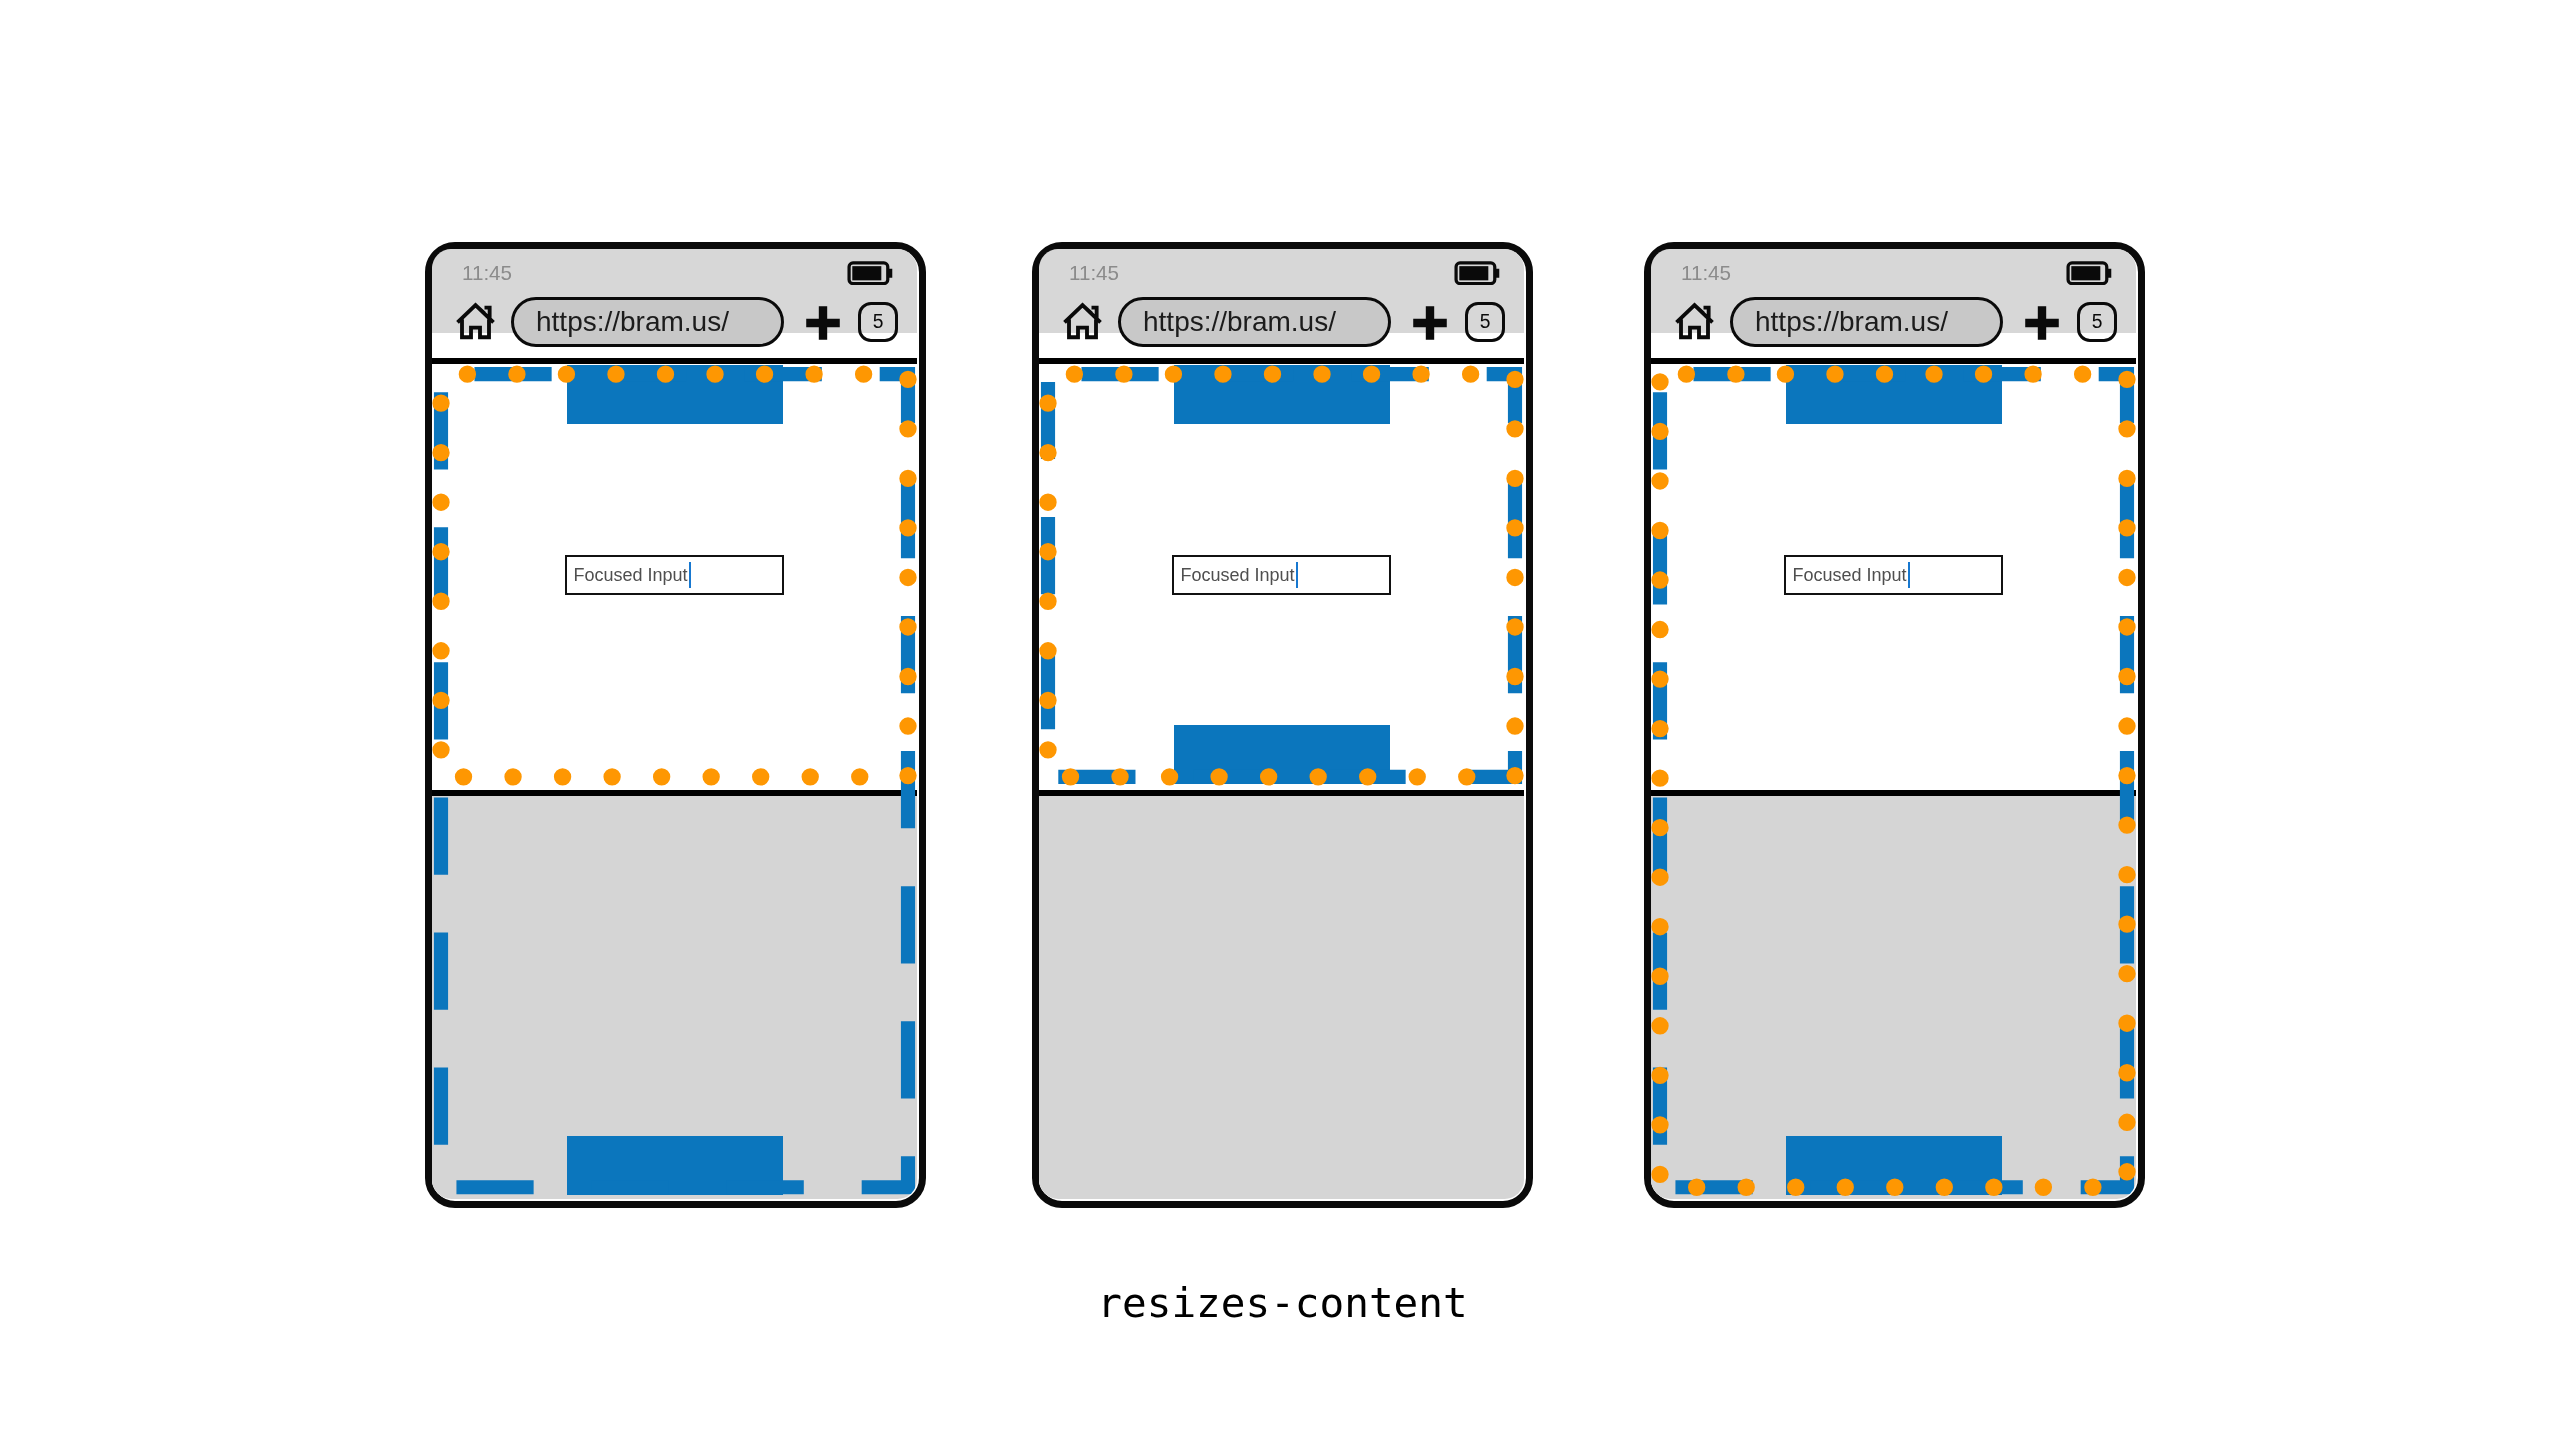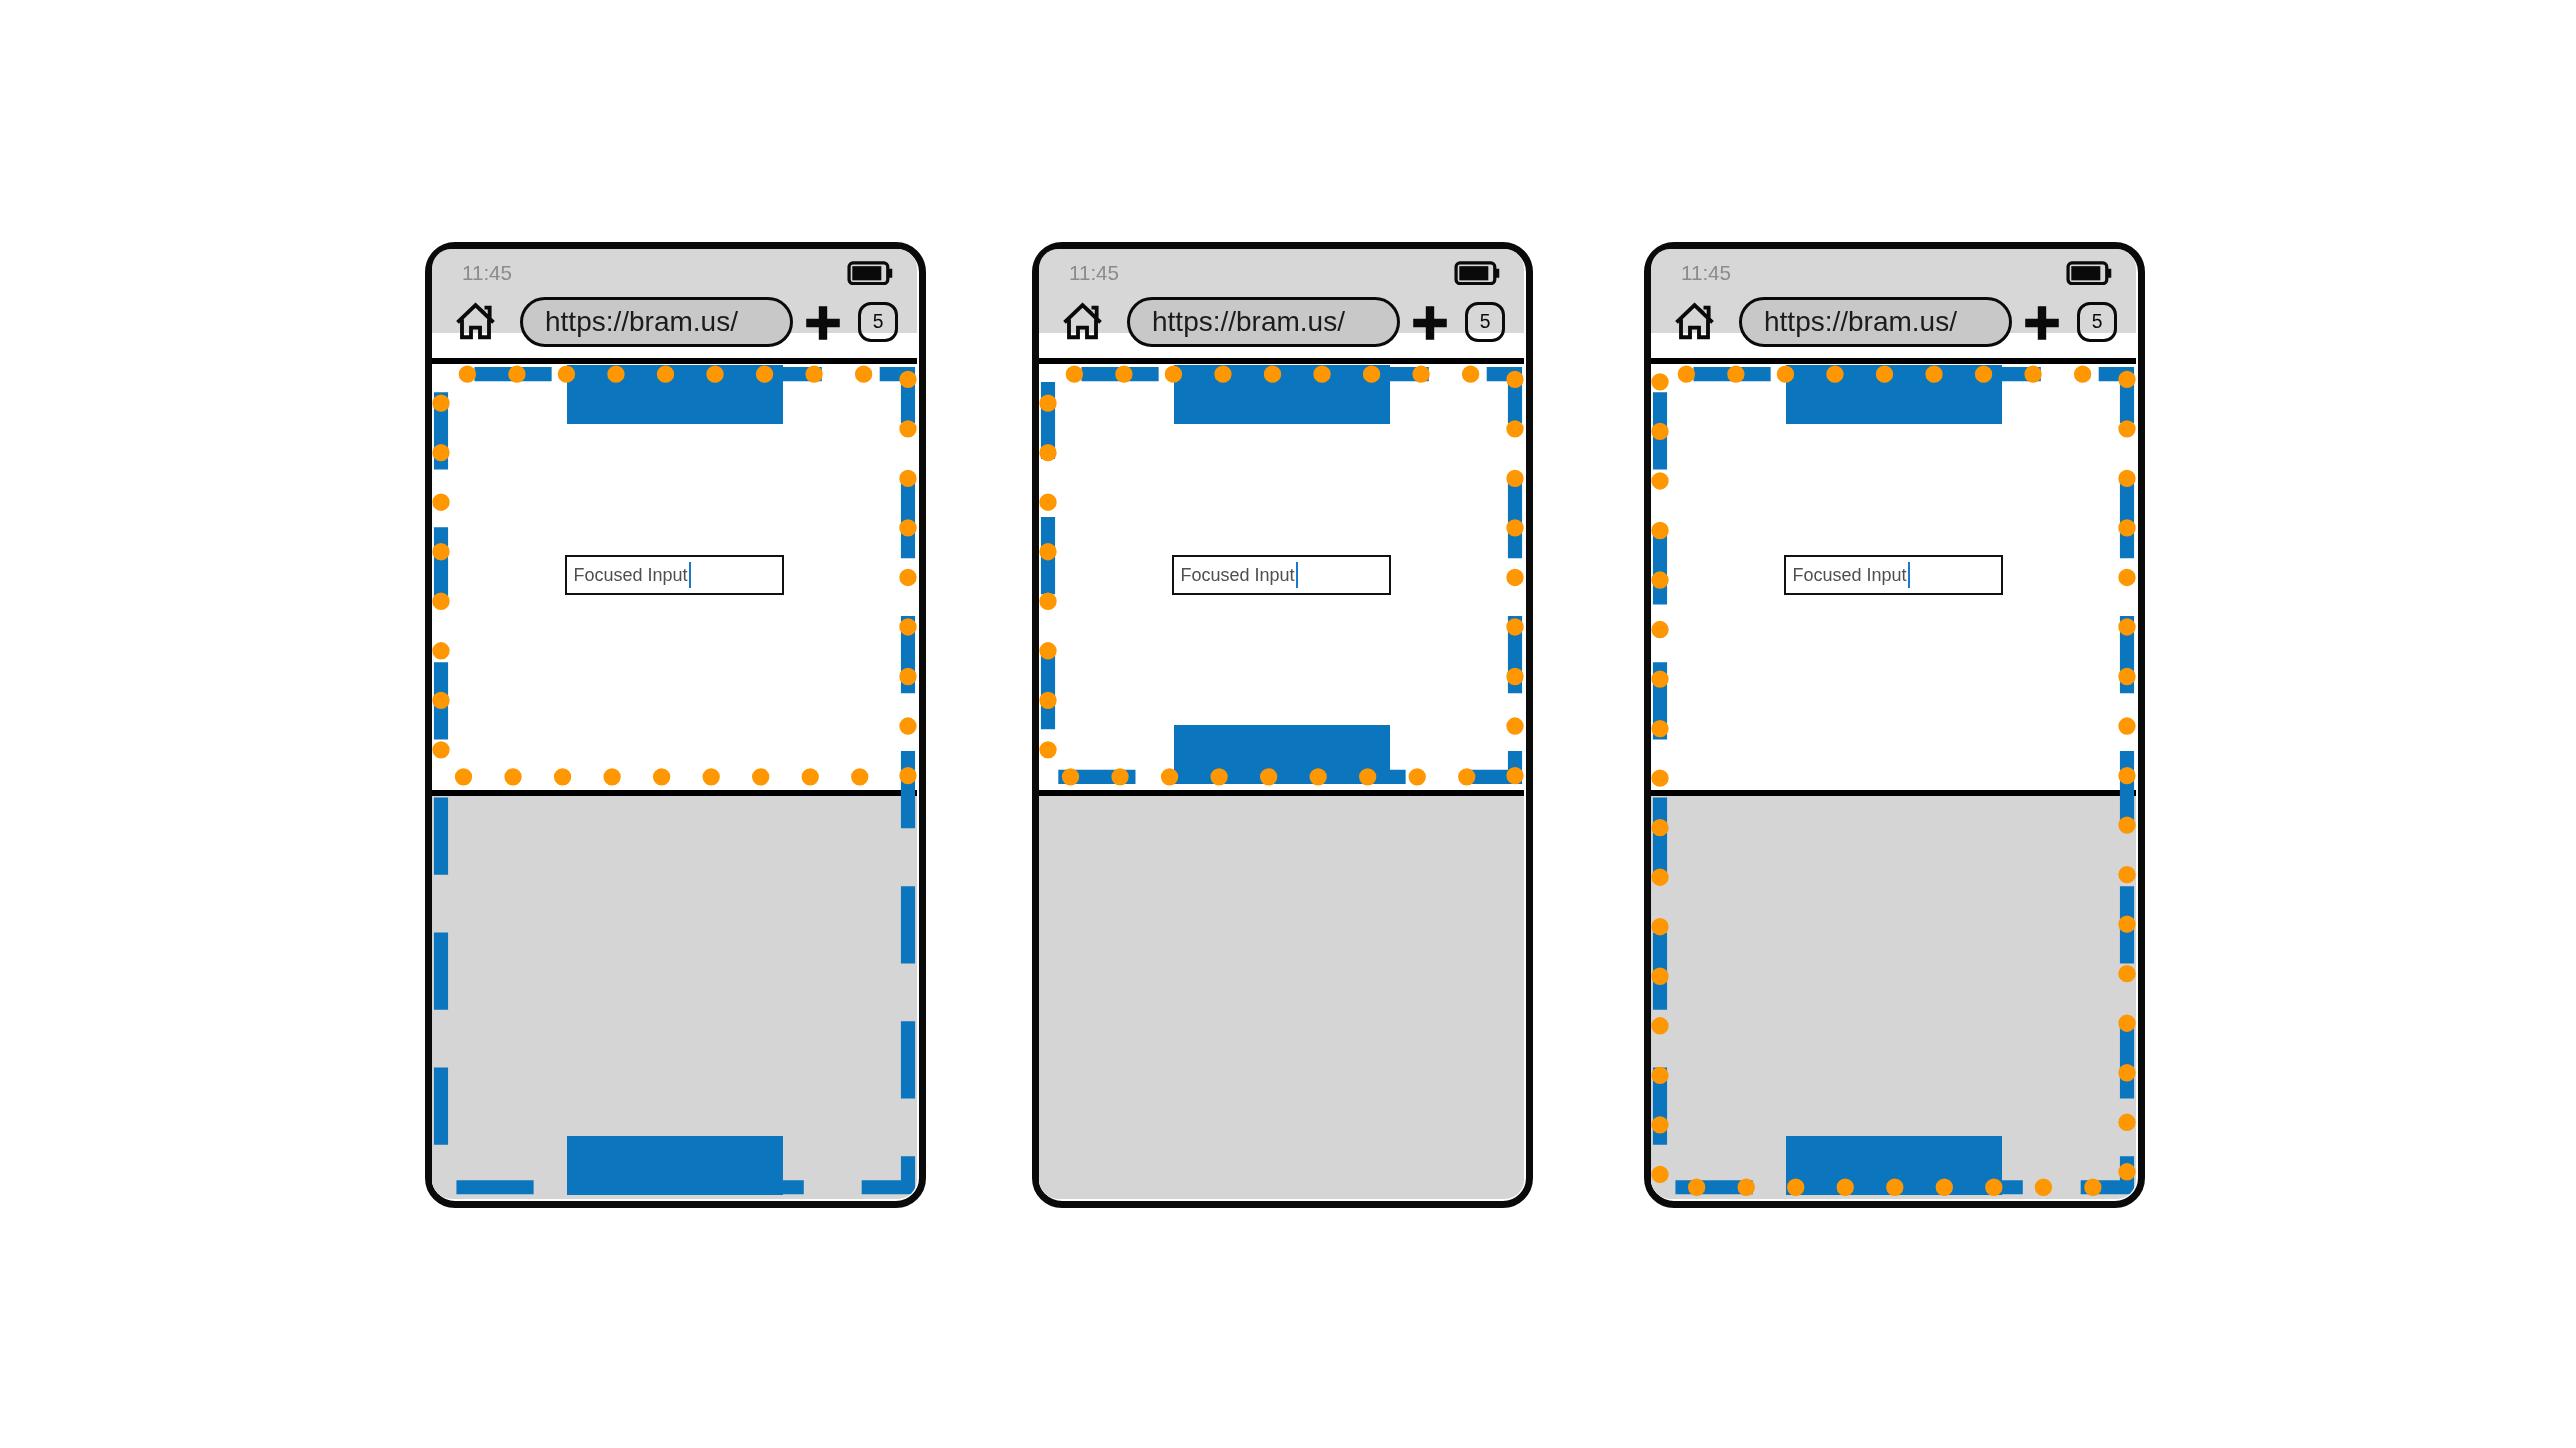--- a/index.html
+++ b/index.html
@@ -19,21 +19,21 @@
   .phone{position:absolute;top:0;left:0;width:501px;height:966px;background:#fff;
          border:7.7px solid #0a0a0a;border-radius:30px;box-sizing:border-box;}
   .screen{position:absolute;left:0;top:0;width:485px;height:950px;
           border-radius:19.3px;overflow:hidden;}
 
   
   .chrome{position:absolute;left:0;right:0;top:0;height:84px;background:#d7d7d7;}
   .time{position:absolute;left:30px;top:11.6px;font-size:20.6px;color:#8b8b8b;}
   .battery{position:absolute;right:22px;top:11.6px;}
   .home{position:absolute;left:20.6px;top:49px;}
-  .urlpill{position:absolute;left:88px;top:48px;width:273px;height:50px;
+  .urlpill{position:absolute;left:79px;top:48px;width:273px;height:50px;
            background:#c8c8c8;border:3.9px solid #0a0a0a;border-radius:29px;
            box-sizing:border-box;display:flex;align-items:center;padding-left:22px;}
   .urlpill span{font-size:28px;color:#1c1c1c;letter-spacing:0px;}
   .plus{position:absolute;left:371px;top:54px;}
   .tabbox{position:absolute;left:426px;top:53px;width:40px;height:40px;
           border:3.9px solid #0a0a0a;border-radius:13px;box-sizing:border-box;
           display:flex;align-items:center;justify-content:center;
           font-size:19.3px;color:#0a0a0a;background:transparent;}
   .chrome-line{position:absolute;left:0;right:0;top:109px;height:6.4px;background:#000;}
 
@@ -145,20 +145,21 @@
             <rect class="lrect" x="14" y="14" width="726" height="626"></rect>
             <rect class="vrect" x="14" y="14" width="726" height="626"></rect>
           </svg>
           <div class="inputbox">
             <span class="val">Focused Input</span>
               <span class="caret"></span>
           </div>
         </div>
       </div>
     </div>
+    <div class="label">resizes-content</div>
   </section>
 
   <section class="figure f3">
     <div class="phone">
       <div class="screen">
         <div class="chrome">
           <span class="time">11:45</span>
           <svg class="battery" width="48" height="24.5" viewBox="0 0 74 38">
             <rect class="icon-stroke" x="3" y="3" width="60" height="32" rx="6" stroke-width="5"></rect>
             <rect x="8" y="8" width="45" height="22" fill="#0a0a0a"></rect>

